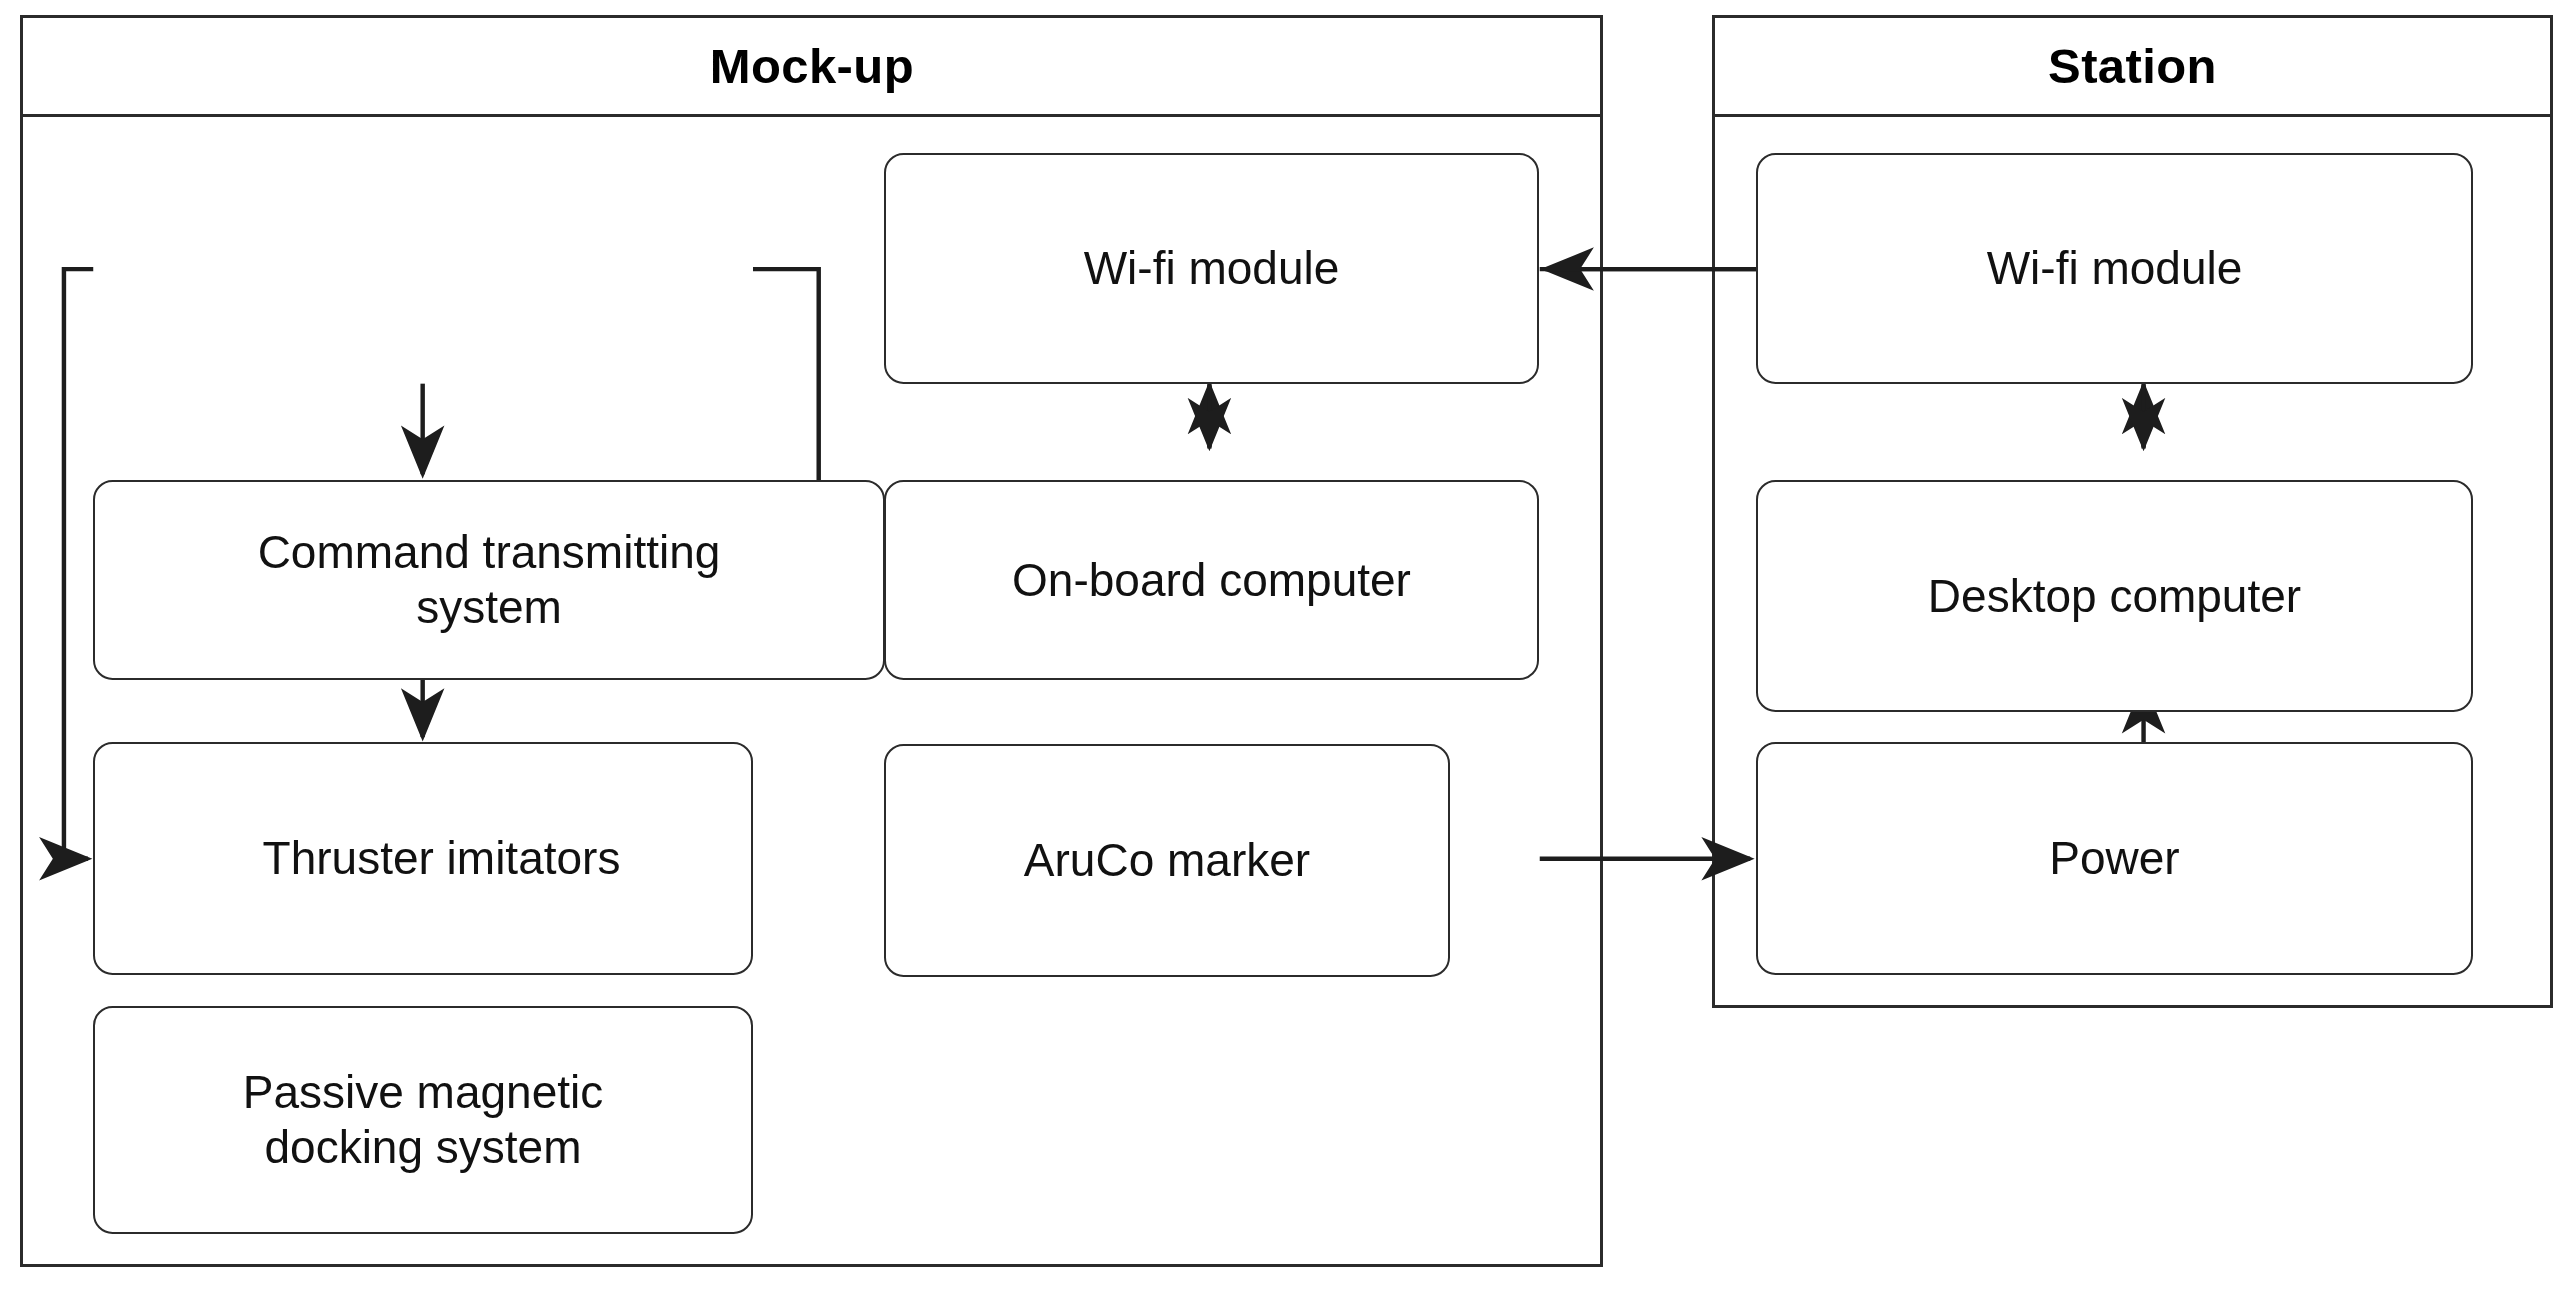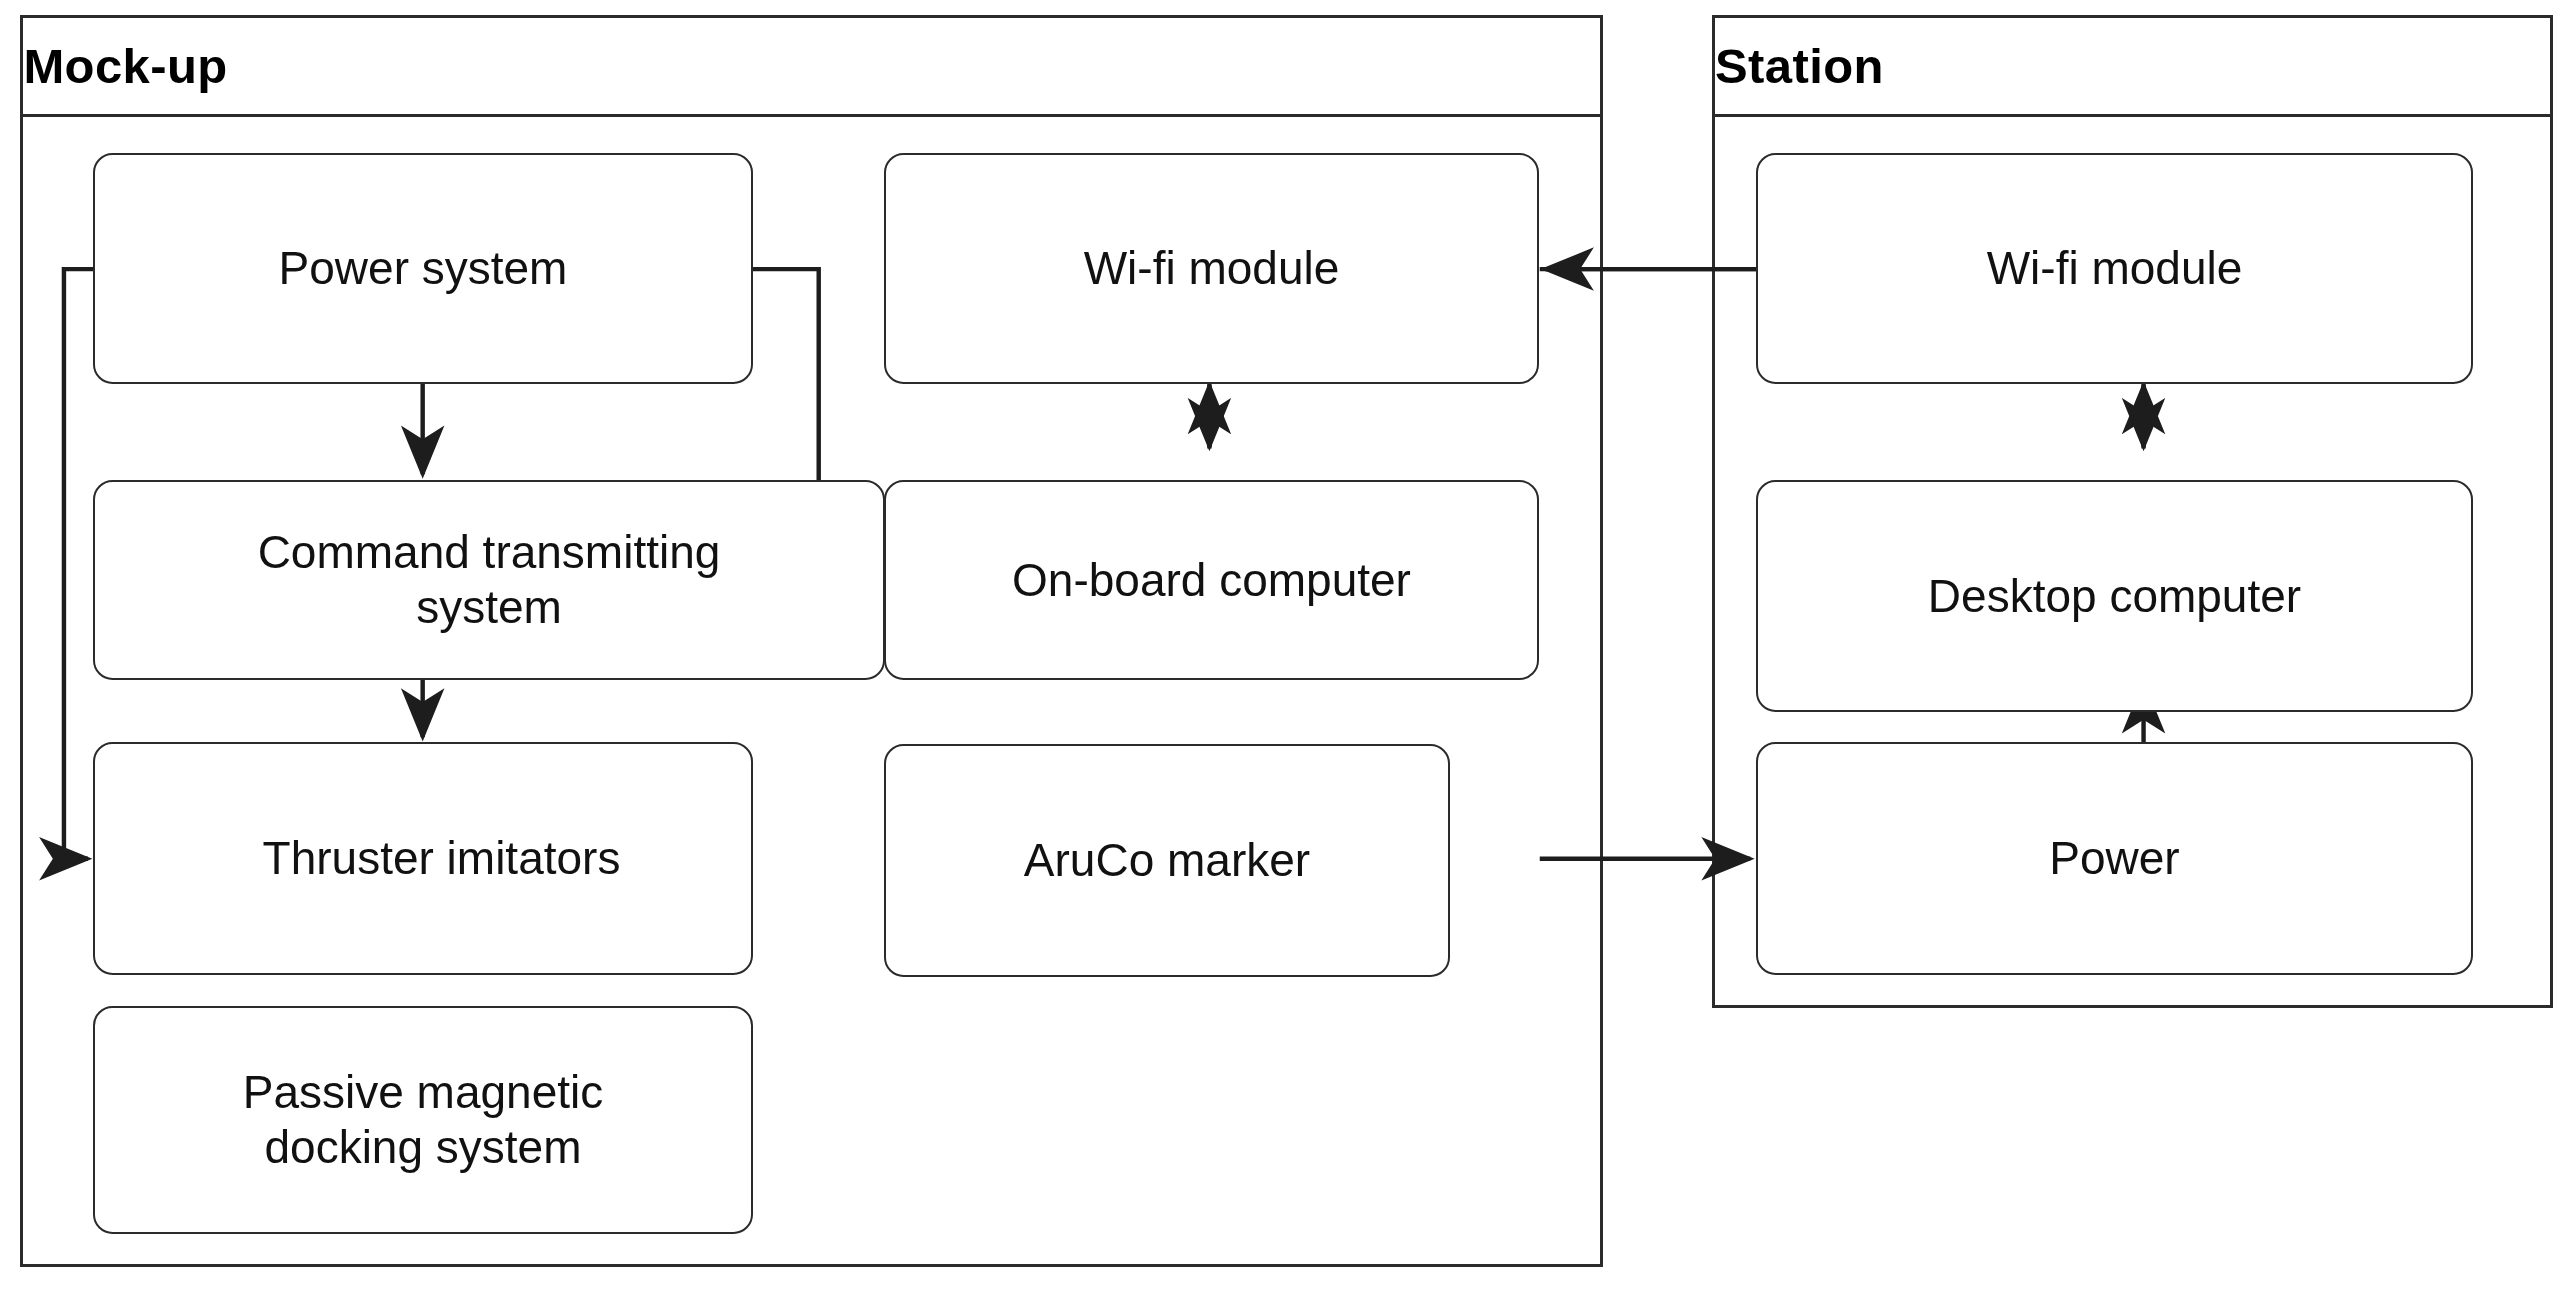--- a/index.html
+++ b/index.html
@@ -2,21 +2,21 @@
 <html style="font-size:14px"><head>
 <meta charset="utf-8">
 <title>Mock-up / Station block diagram</title>
 <style>
   html,body{margin:0;padding:0;background:#ffffff;}
   body{font-family:"Liberation Sans", sans-serif;color:#000;}
   #stage{position:relative;width:2576px;height:1294px;background:#fff;overflow:hidden;}
   svg.layer{position:absolute;left:0;top:0;width:2576px;height:1294px;}
   .panel{position:absolute;border:3.6px solid #2b2b2b;background:transparent;box-sizing:border-box;}
   .panel-head{position:absolute;left:0;right:0;top:0;height:99px;border-bottom:3.6px solid #2b2b2b;
-              display:flex;align-items:center;box-sizing:border-box;}
+              display:flex;align-items:center;justify-content:center;box-sizing:border-box;}
   .panel-title{font-size:49px;font-weight:bold;letter-spacing:0.4px;line-height:1;color:#000;white-space:nowrap;}
   .node{position:absolute;border:2.7px solid #2b2b2b;border-radius:19.5px;background:#fff;box-sizing:border-box;
         display:flex;align-items:center;justify-content:center;text-align:center;}
   .node-label{font-size:46px;line-height:1.18;color:#111;padding:0 12.4px;}
   .node-label.two-line{line-height:1.2;}
 </style>
 </head>
 <body>
 
 <div id="stage">
@@ -62,23 +62,20 @@
 
       <line x1="1734" y1="967" x2="1971" y2="967" marker-end="url(#ah)"></line>
 
       <line x1="2414" y1="505" x2="2414" y2="434" marker-end="url(#ah)"></line>
       <line x1="2414" y1="432" x2="2414" y2="503" marker-end="url(#ah)"></line>
 
       <line x1="2414" y1="836" x2="2414" y2="771" marker-end="url(#ah)"></line>
     </g>
   </svg>
 
-  <div class="node" style="left:93px; top:153px; width:660px; height:231px;">
-    <span class="node-label">Power system</span>
-  </div>
 
   <div class="node" style="left:93px; top:480px; width:792px; height:200px;">
     <span class="node-label two-line">Command transmitting<br>system</span>
   </div>
 
   <div class="node" style="left:93px; top:742px; width:660px; height:233px;padding-left:37px;">
     <span class="node-label">Thruster imitators</span>
   </div>
 
   <div class="node" style="left:93px; top:1006px; width:660px; height:228px;">

